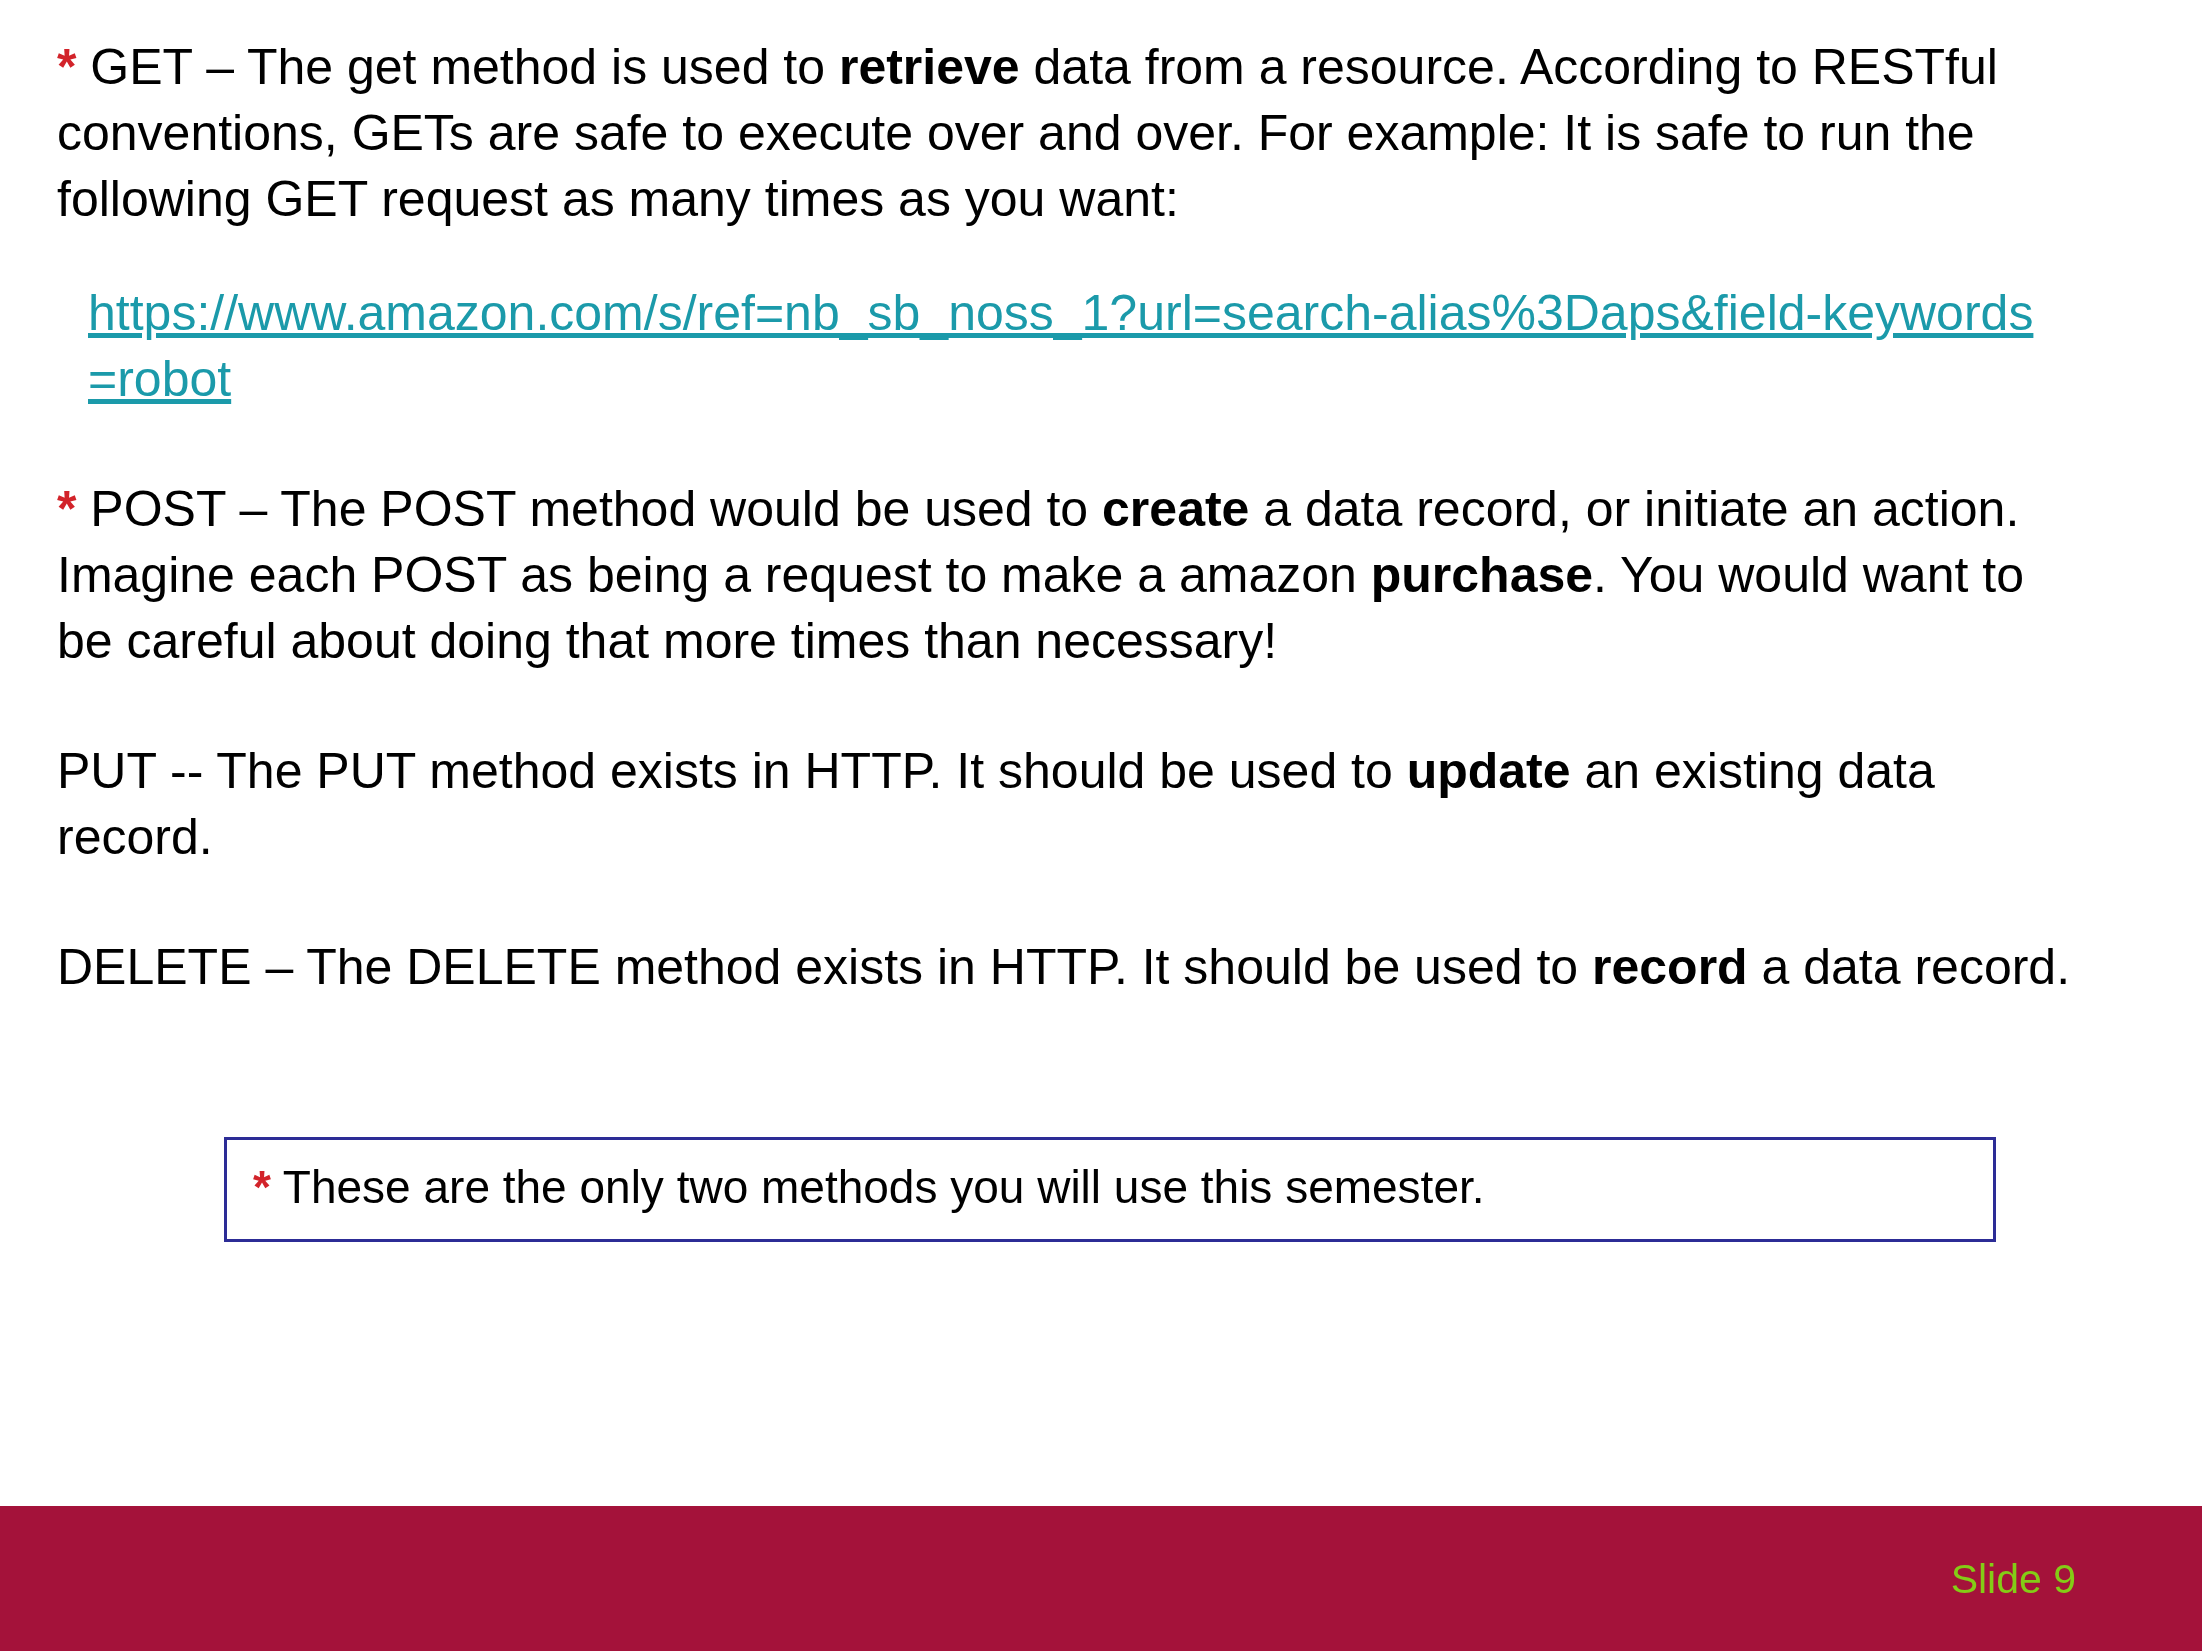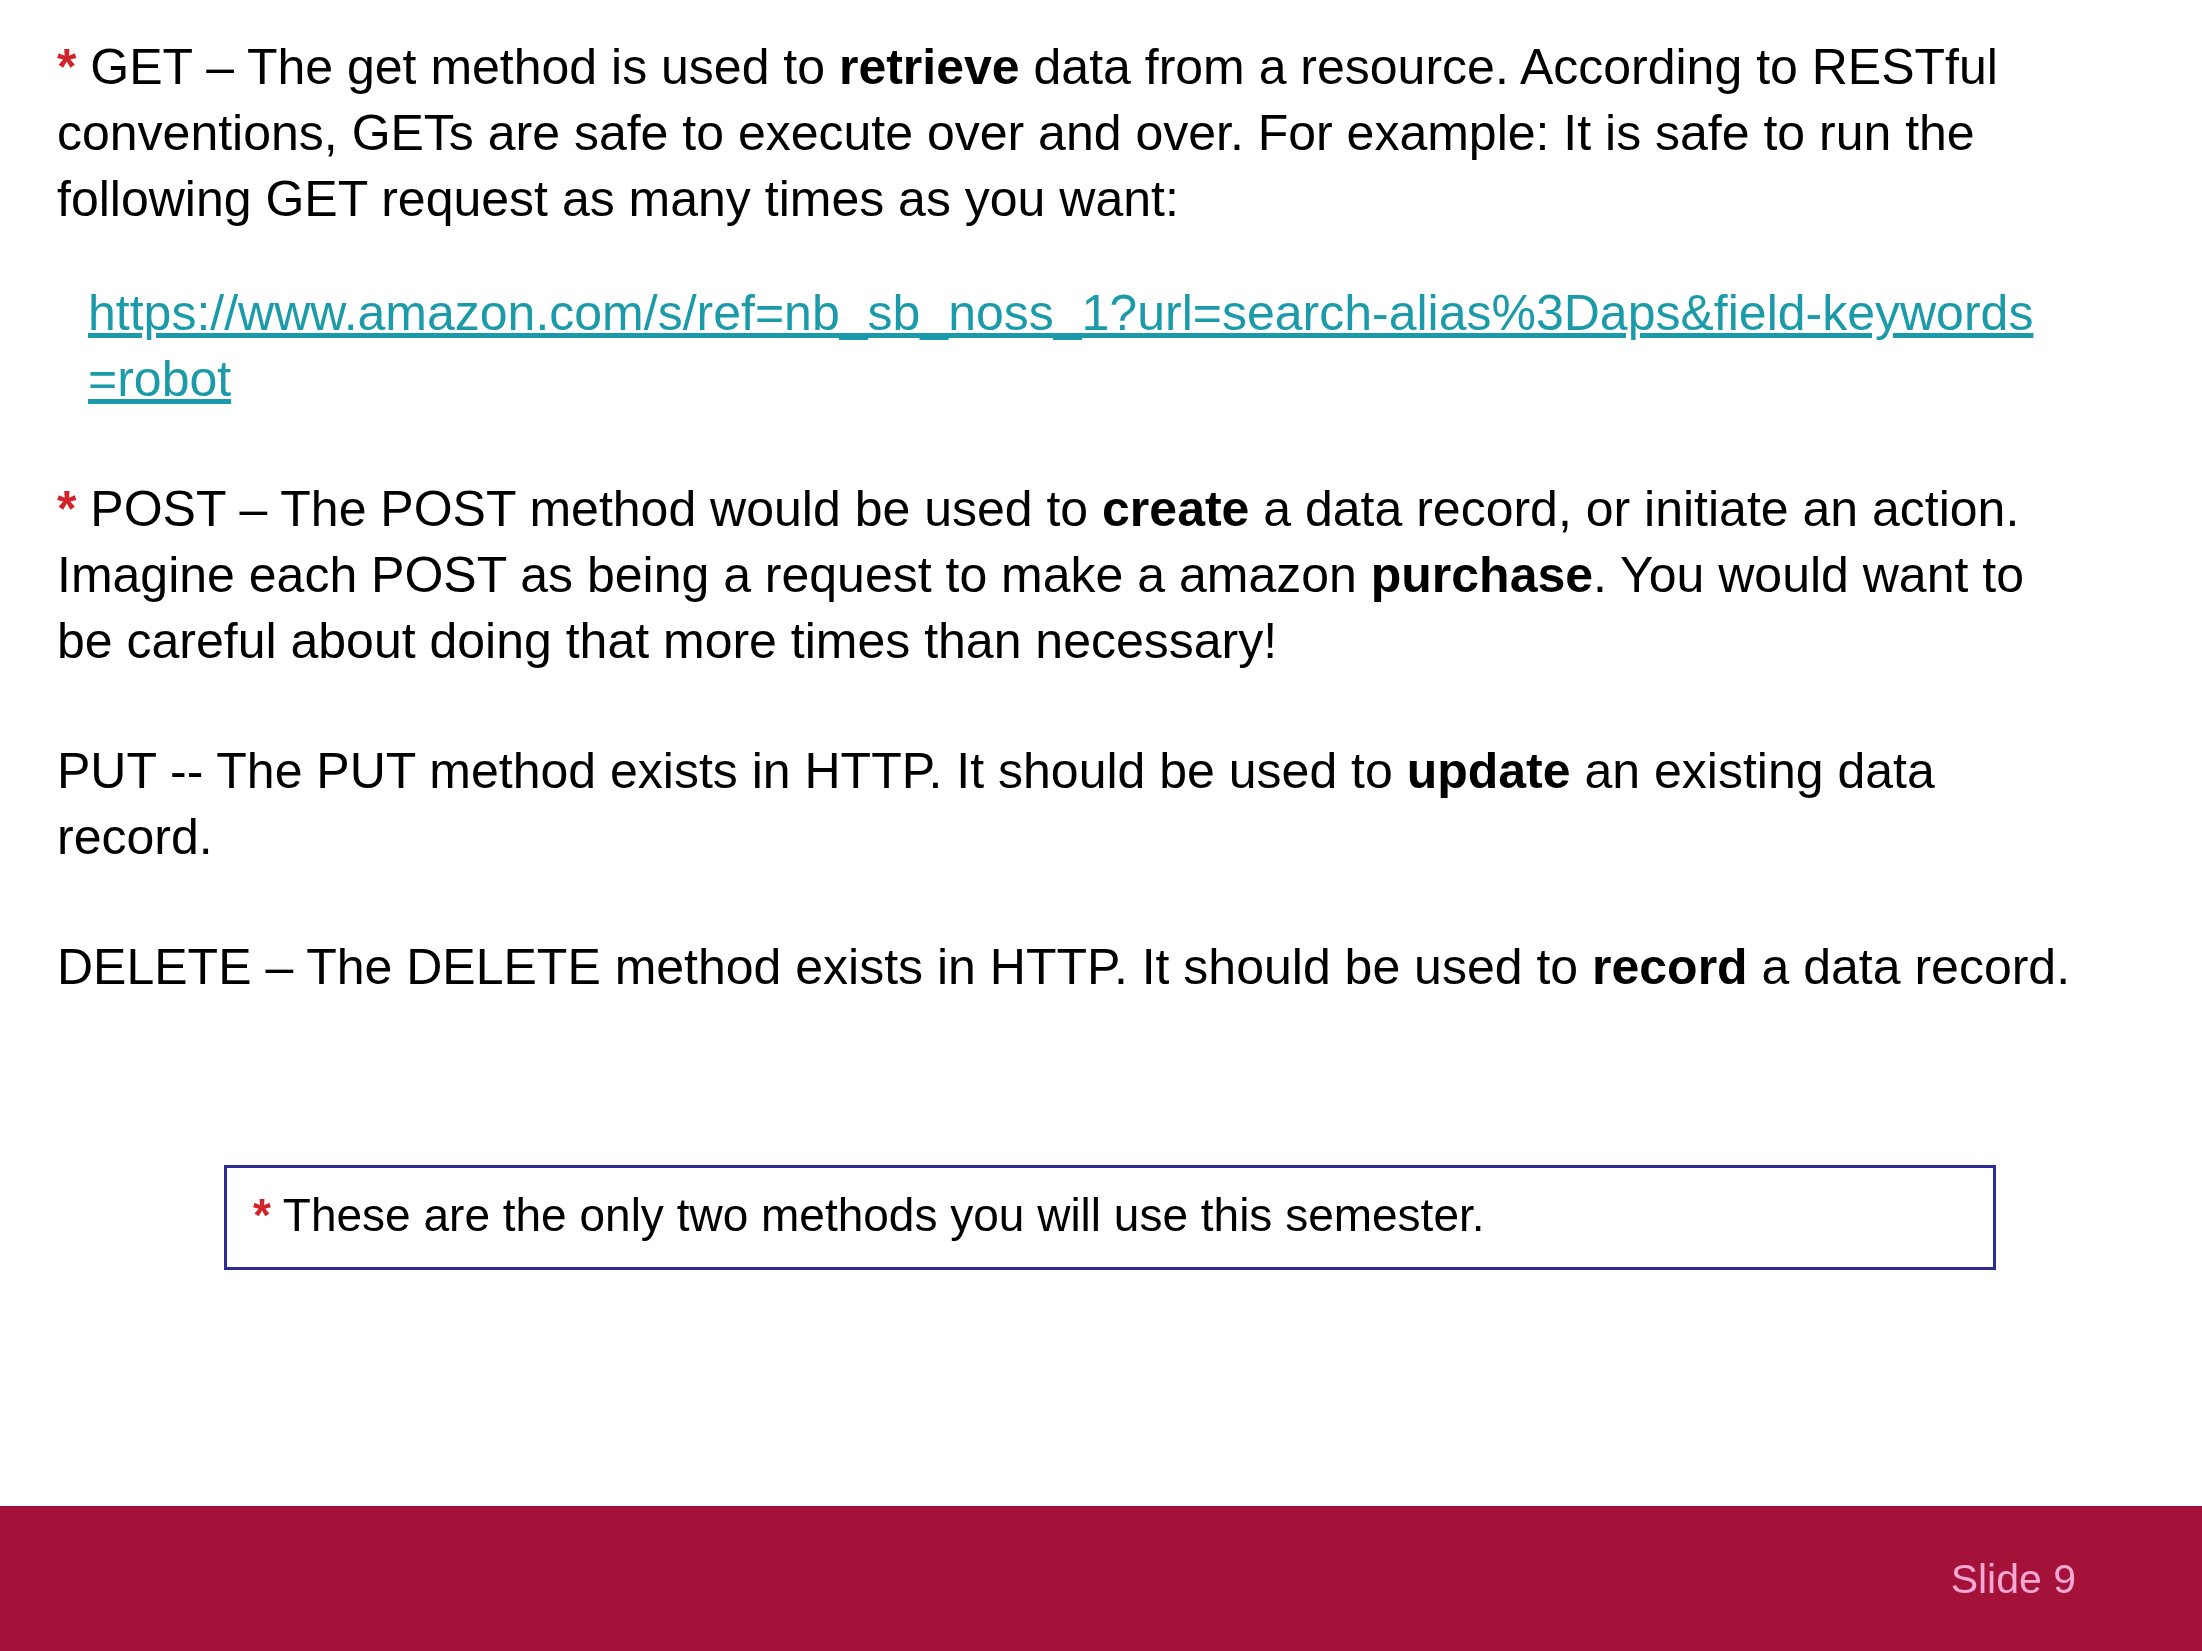--- a/index.html
+++ b/index.html
@@ -71,21 +71,21 @@
   }
   .link {
     color: #1b9aaa;
     text-decoration: underline;
     word-break: break-all;
     cursor: pointer;
   }
   .callout {
     position: absolute;
     left: 224px;
-    top: 1165px;
+    top: 1137px;
     width: 1772px;
     box-sizing: border-box;
     border: 3.4px solid #2c2c96;
     background: #ffffff;
     padding: 19px 26px 22.4px 26px;
     font-size: 46px;
     line-height: 1.25;
   }
   .callout .bullet-star {
     font-size: 46px;
@@ -94,21 +94,21 @@
     width: 100%;
     height: 146px;
     background: #a4123a;
     display: flex;
     align-items: center;
     justify-content: flex-end;
     box-sizing: border-box;
     padding-right: 127px;
   }
   .slide-number {
-    color: #f9a8d4;
+    color: #84cc16;
     font-size: 41px;
   }
 </style>
 </head>
 <body>
 
 <div class="slide">
 
 
   <div class="body-area">

